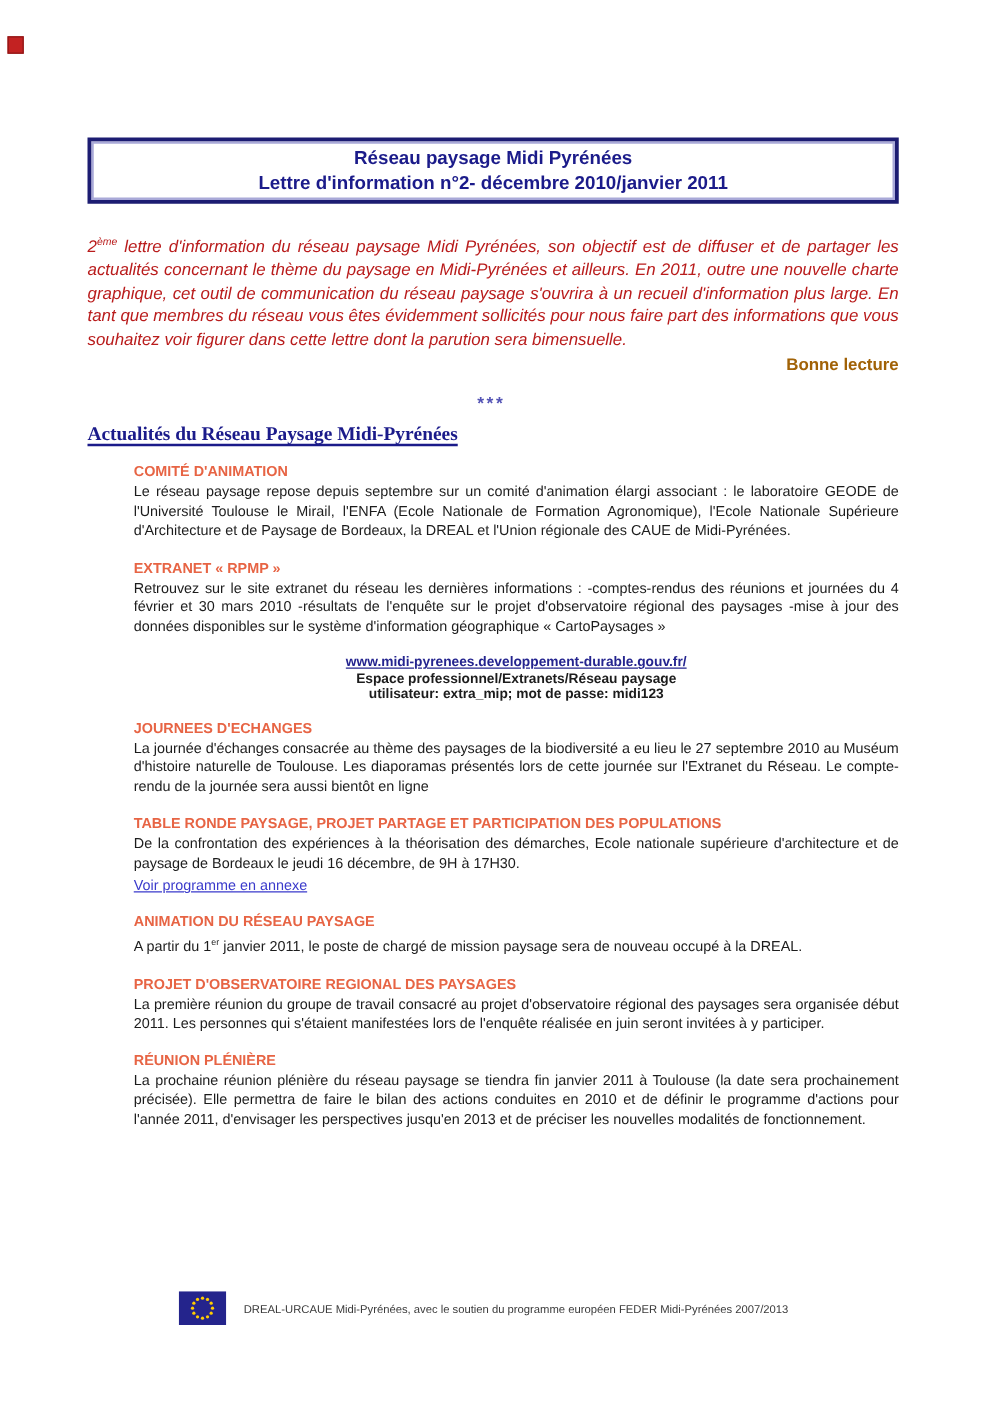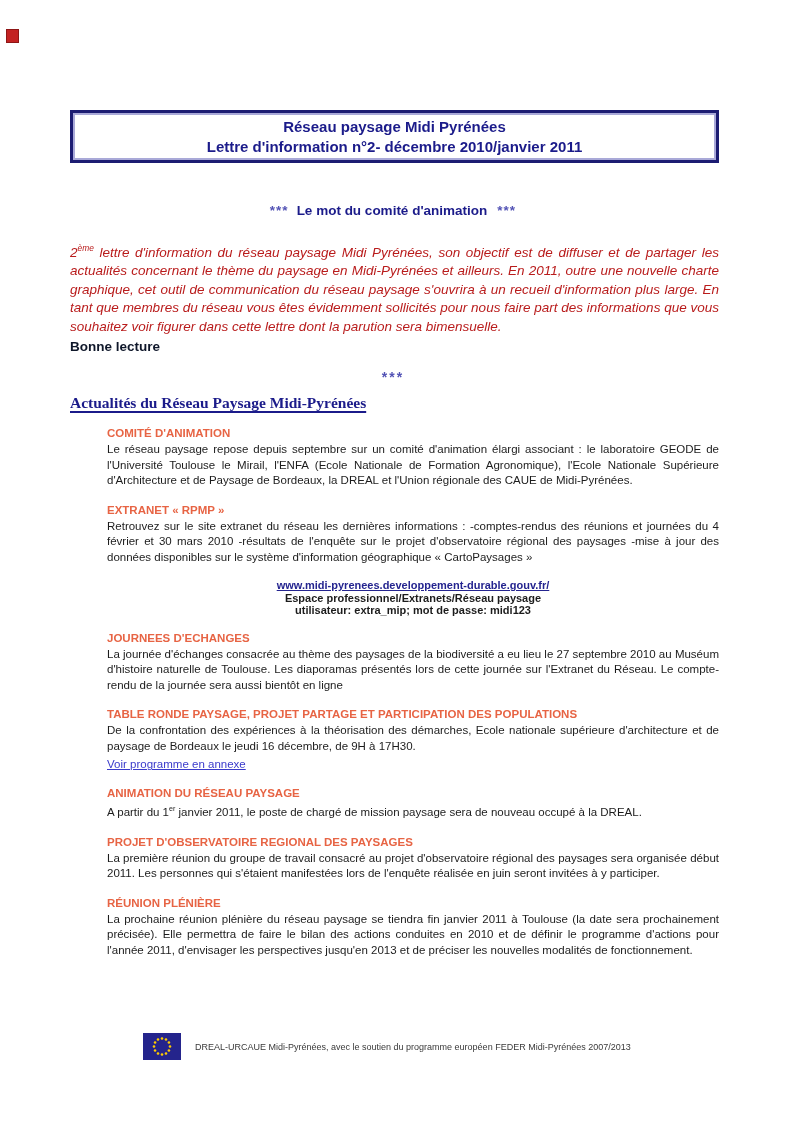--- a/index.html
+++ b/index.html
@@ -41,21 +41,22 @@
   .intro {
     margin:21px 67px 0 70px;
     font-weight:normal; font-style:italic;
     font-size:13.5px; line-height:18.6px;
     text-align:justify;
     color:#b91c1c;
   }
   .intro sup { font-size:0.62em; }
   .signature {
     margin:3px 67px 0 70px;
-    font-weight:bold; font-size:13.5px; color:#0f172a;
+    text-align:right;
+    font-weight:bold; font-size:13.5px; color:#a16207;
   }
   .separator-stars {
     margin-top:15px;
     text-align:center;
     font-weight:bold; font-size:14px; letter-spacing:2px;
     color:#5353b5;
   }
   .main-heading {
     margin:9px 67px 0 70px;
     color:#1b1b8a; font-weight:bold; font-size:15.5px;
@@ -101,23 +102,20 @@
 
 <div class="page">
 
   <div class="red-marker"></div>
 
   <div class="title-box">
     <div class="title-line">Réseau paysage Midi Pyrénées</div>
     <div class="title-line">Lettre d'information n°2- décembre 2010/janvier 2011</div>
   </div>
 
-  <div class="mot-heading">
-    <span class="stars left">***</span><span>Le mot du comité d'animation</span><span class="stars right">***</span>
-  </div>
 
   <p class="intro"><span>2</span><sup>ème</sup><span> lettre d'information du réseau paysage Midi Pyrénées, son objectif est de diffuser et de partager les actualités concernant le thème du paysage en Midi-Pyrénées et ailleurs. En 2011, outre une nouvelle charte graphique, cet outil de communication du réseau paysage s'ouvrira à un recueil d'information plus large. En tant que membres du réseau vous êtes évidemment sollicités pour nous faire part des informations que vous souhaitez voir figurer dans cette lettre dont la parution sera bimensuelle.</span></p>
 
   <div class="signature">Bonne lecture</div>
 
   <div class="separator-stars">***</div>
 
   <div class="main-heading">Actualités du Réseau Paysage Midi-Pyrénées</div>
 
   <div class="sections">

